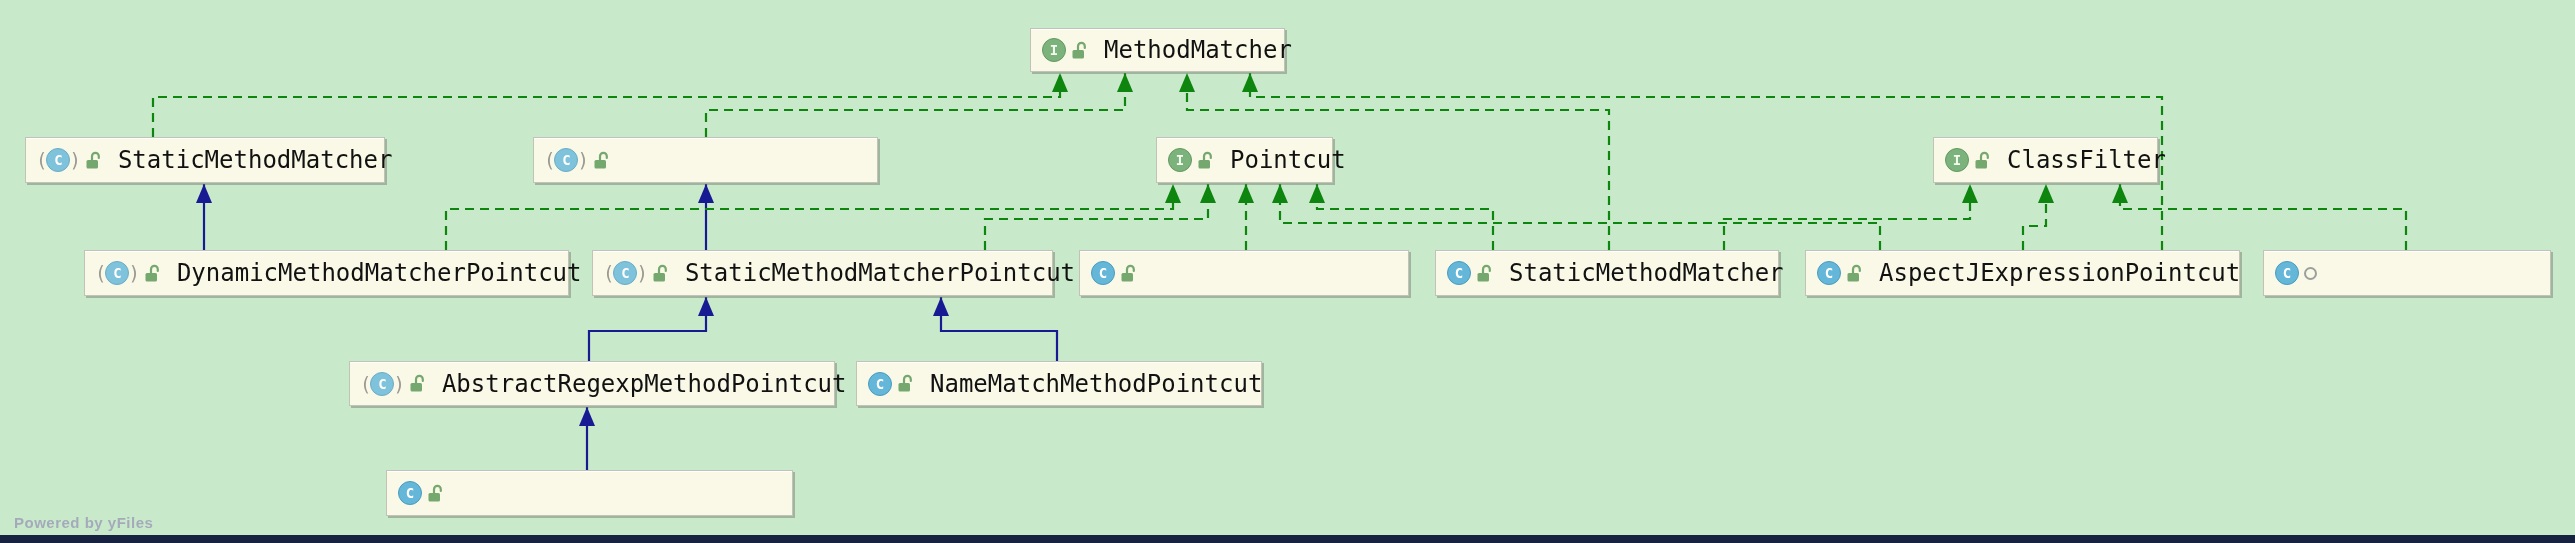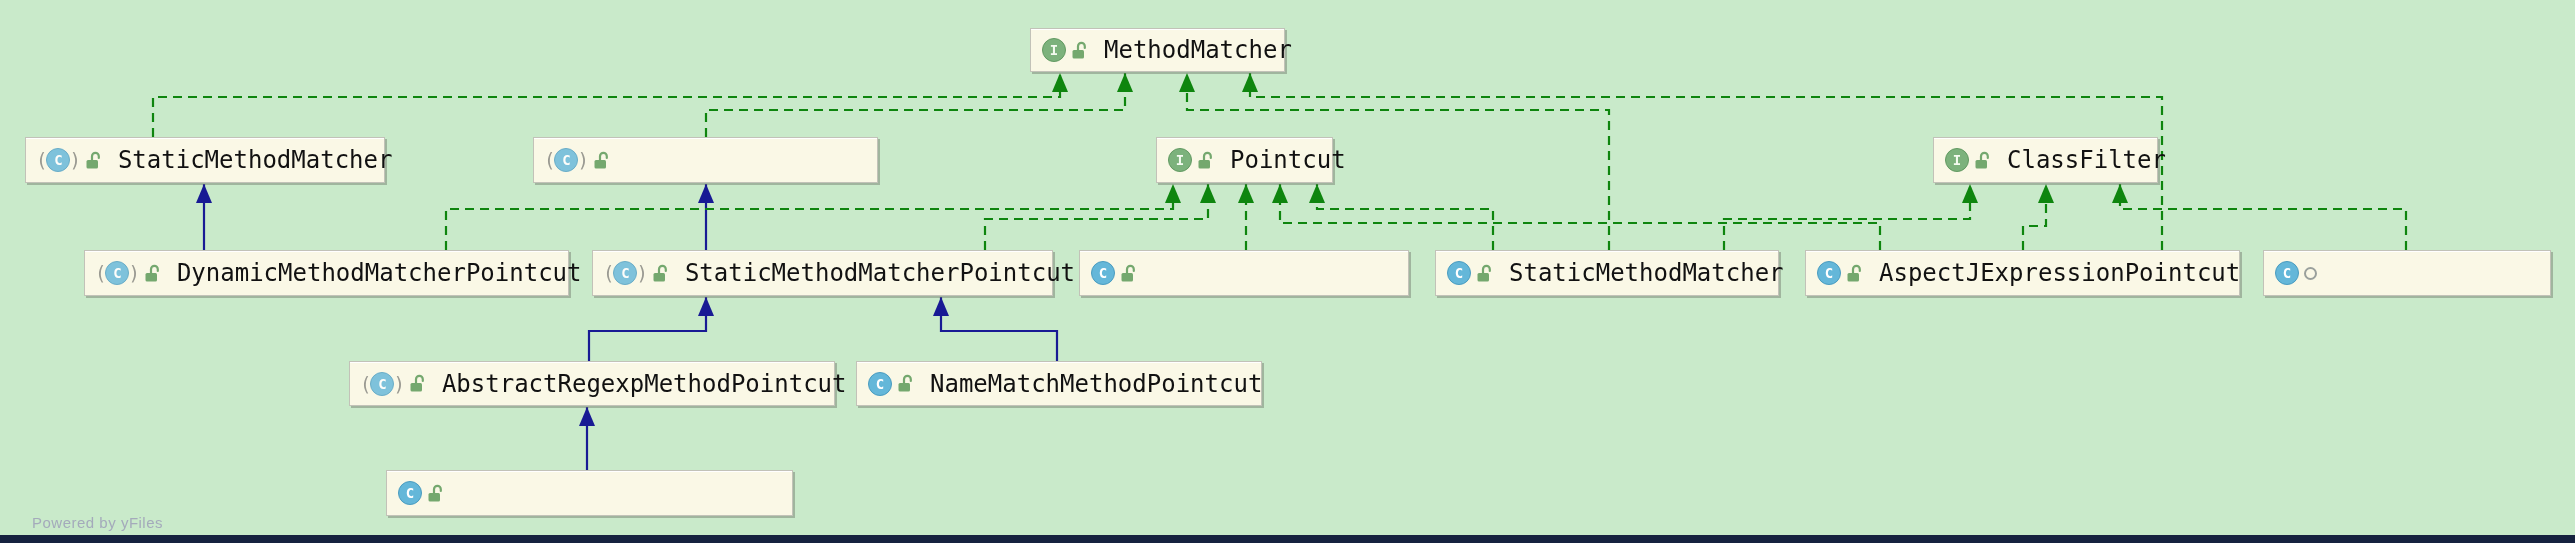--- a/index.html
+++ b/index.html
@@ -242,15 +242,15 @@
       <div class="node" style="left: 386px; top: 470px; width: 407px; height: 46px;">
         <span class="badge class">C</span>
         <span class="vis">
           <svg width="16" height="19" viewBox="0 0 16 19">
             <path d="M7 9 V5.2 A3.4 3.4 0 0 1 13.8 5.2 V7" fill="none" stroke="#74a86e" stroke-width="2.2" stroke-linecap="round"></path>
             <rect x="1.5" y="9" width="11.5" height="8.5" rx="1.5" fill="#74a86e"></rect>
           </svg>
         </span>
       </div>
     </div>
-  <div class="watermark" style="left: 32px; top: 514px;">Powered by yFiles</div>
+  <div class="watermark" style="left: 14px; top: 514px; font-weight: bold;">Powered by yFiles</div>
   <div class="bottom-bar" style="background: rgb(22, 34, 63);"></div>
 </div>
 
 </body></html>

